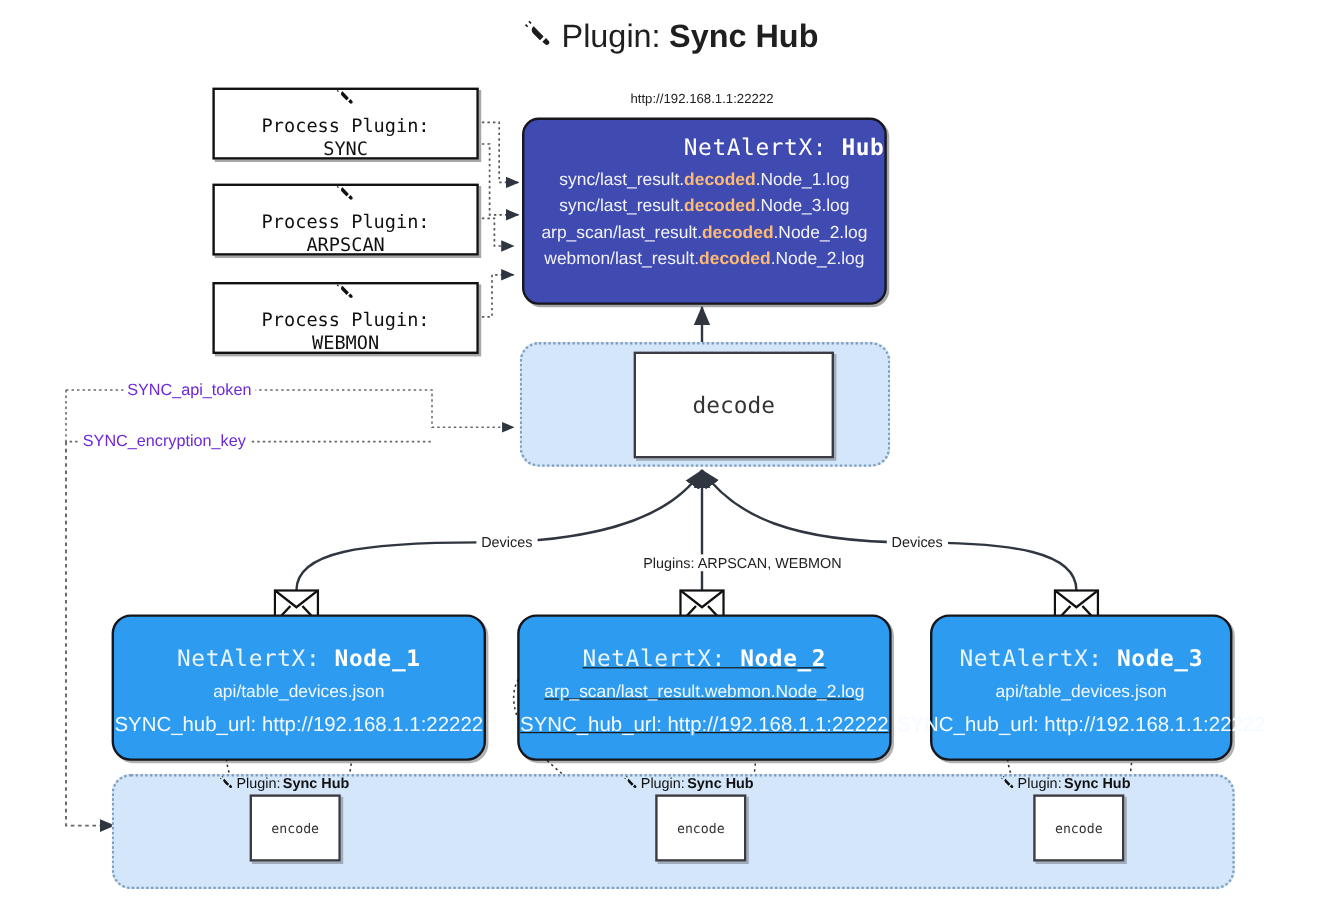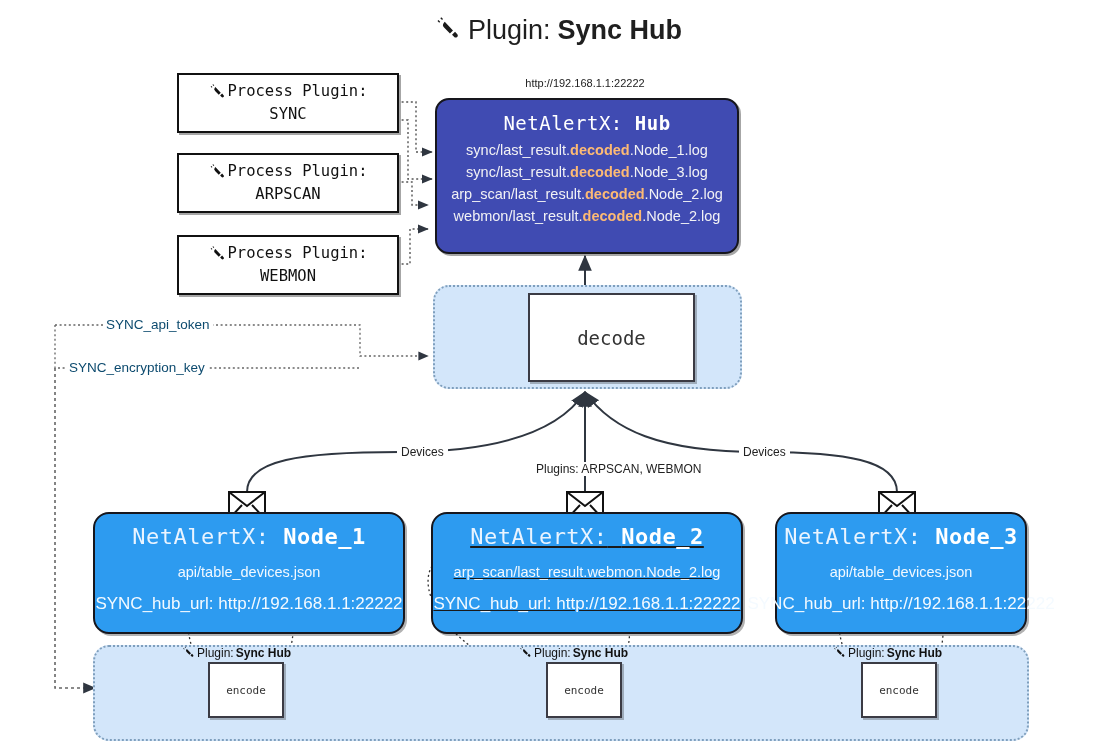--- a/index.html
+++ b/index.html
@@ -15,66 +15,66 @@
   #title .ttl-bold{font-weight:bold;}
   .plug{display:inline-block;transform:scaleX(-1);}
 
   
   #hub-url{left:455px;top:77px;width:260px;text-align:center;font-size:11px;color:#222;}
 
   
   #hub{left:435px;top:98px;width:300px;height:152px;
        background:#404bb2;border:2.5px solid #16161d;border-radius:14px;
        box-shadow:2px 2px 0 rgba(0,0,0,.35);
-       display:flex;flex-direction:column;align-items:center;}
+       display:flex;flex-direction:column;align-items:flex-end;}
   #hub .hub-title{font-family:"DejaVu Sans Mono","Liberation Mono",monospace;
        font-size:19px;color:#ffffff;margin-top:12px;letter-spacing:.5px;}
   #hub .hub-title b{font-weight:bold;}
   #hub .hub-lines{margin-top:8px;width:100%;display:flex;flex-direction:column;
        align-items:center;gap:6px;}
   #hub .hub-line{font-size:14.5px;color:#f2f2f5;white-space:nowrap;}
   #hub .hub-line b{font-weight:bold;color:#fdba74;}
 
   
   .pbox{width:218px;height:56px;background:#fff;border:2px solid #111;
         box-shadow:2px 2px 0 rgba(0,0,0,.35);
         font-family:"DejaVu Sans Mono","Liberation Mono",monospace;
         font-size:15.5px;color:#111;
         display:flex;flex-direction:column;justify-content:center;align-items:center;
         line-height:1.25;}
-  .pbox .r1{display:flex;align-items:flex-start;gap:2px;}
+  .pbox .r1{display:flex;align-items:center;gap:2px;flex-direction:column;}
   .pbox .r2{}
 
   
   .lightbox{background:#d3e6fa;border:2px dotted #7f9fbd;border-radius:16px;}
 
   
   .wbox{background:#fff;border:2px solid #3b3b44;
         box-shadow:2px 2px 0 rgba(0,0,0,.25);
         display:flex;align-items:center;justify-content:center;
         font-family:"DejaVu Sans Mono","Liberation Mono",monospace;color:#333;}
 
   
   .node{height:118px;background:#2d9bf0;border:2.5px solid #16161d;border-radius:16px;
         box-shadow:2px 2px 0 rgba(0,0,0,.3);
         display:flex;flex-direction:column;align-items:center;}
   .node .n-title{font-family:"DejaVu Sans Mono","Liberation Mono",monospace;
-        font-size:22px;color:#eaf4ff;margin-top:10px;letter-spacing:.5px;}
+        font-size:19px;color:#eaf4ff;margin-top:24px;letter-spacing:.5px;}
   .node .n-title b{font-weight:bold;color:#ffffff;}
   .node .n-lines{flex:1;display:flex;flex-direction:column;justify-content:center;
         align-items:center;gap:7px;width:100%;}
   .node .n-line{font-size:14.5px;color:#f3f9ff;white-space:nowrap;}
   .node .n-foot{font-size:17px;color:#f4faff;margin-bottom:18px;white-space:nowrap;}
 
   
   .pl-cap{font-size:12px;color:#111;white-space:nowrap;display:flex;align-items:center;gap:2px;}
   .pl-cap b{font-weight:bold;}
 
   
-  .tok{font-size:13.5px;color:#0c4a6e;background:#fff;padding:0 3px;white-space:nowrap;}
+  .tok{font-size:13.5px;color:#6d28d9;background:#fff;padding:0 3px;white-space:nowrap;}
 
   
   .elabel{font-size:12px;color:#222;background:#fff;padding:0 4px;white-space:nowrap;}
 
   svg.overlay{position:absolute;left:0;top:0;width:1117px;height:754px;
               pointer-events:none;overflow:visible;}
 </style>
 </head>
 <body>
 

